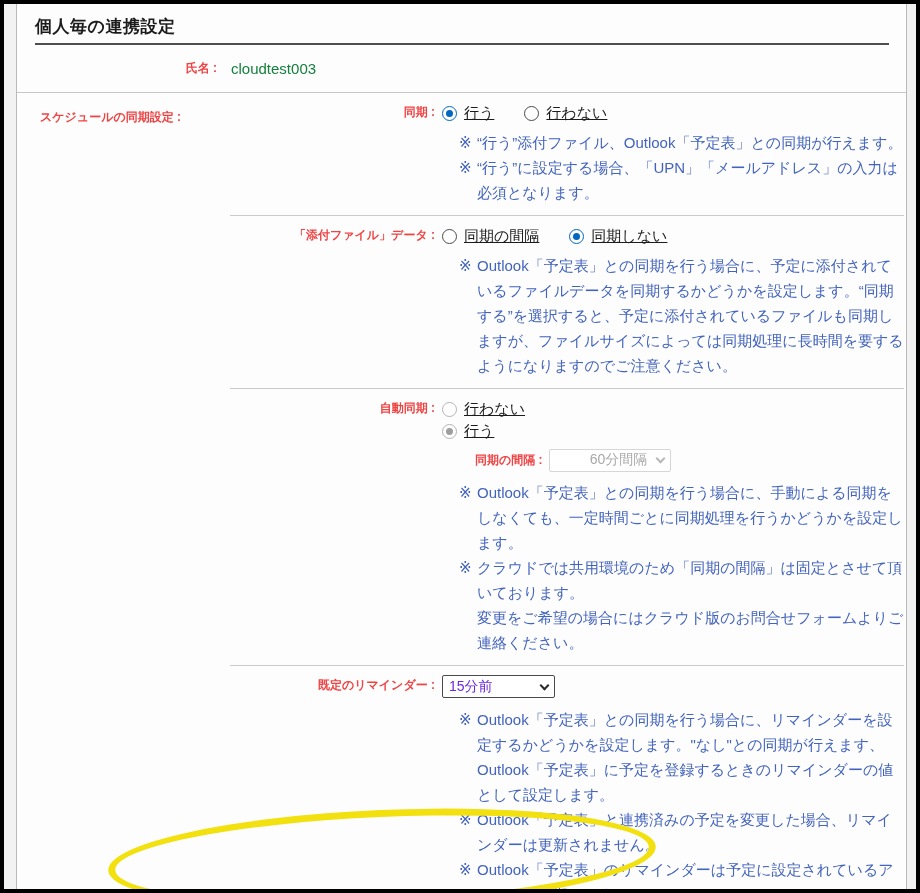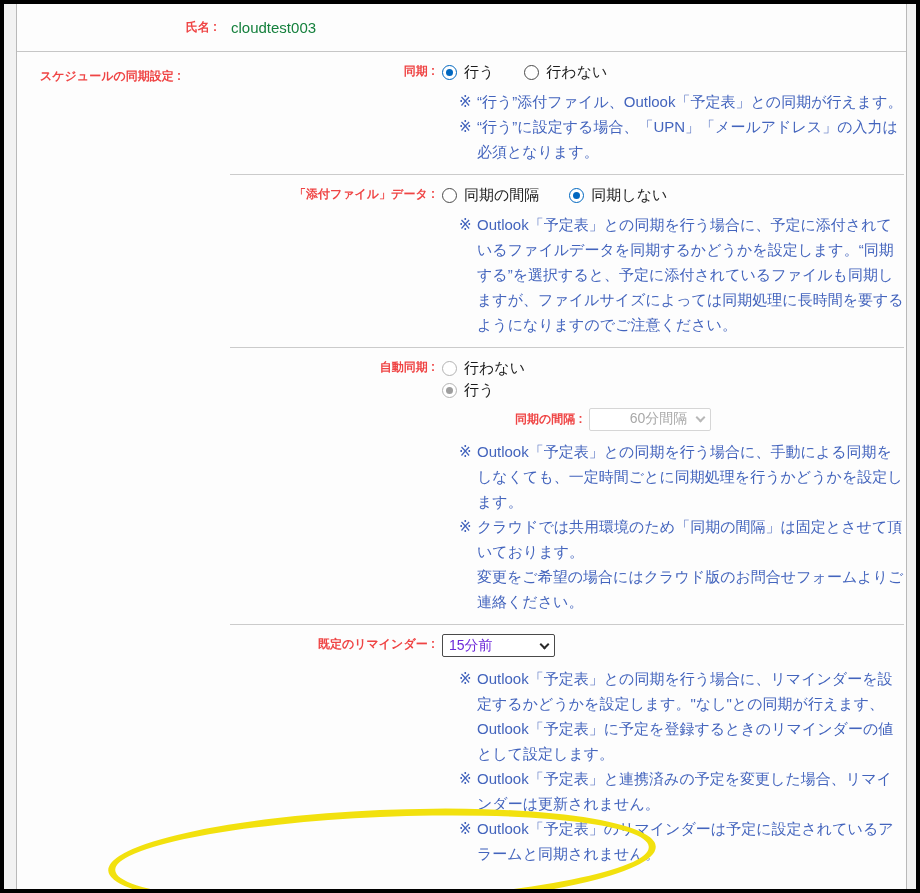--- a/index.html
+++ b/index.html
@@ -31,21 +31,21 @@
   .sched { position:relative; }
   .outer-label { position:absolute; left:23px; top:16px; }
   .sched-body { margin-left:213px; margin-right:2px; }
   .subrow { display:flex; padding:9px 0 10px 0; }
   .subrow + .sep { border-top:1px solid #cbcbcb; }
   .sep { border-top:1px solid #cbcbcb; }
   .sub-label { width:205px; text-align:right; flex-shrink:0; padding-top:2px; }
   .sub-content { margin-left:7px; width:462px; font-size:15px; color:#1c1c1c; }
 
   
-  .radio-line { display:flex; align-items:center; height:20px; margin:1px 0 2px 0; }
+  .radio-line { display:flex; align-items:center; height:20px; margin:1px 0 2px 0;text-decoration:underline; }
   .radio {
     display:inline-block; width:15px; height:15px; border-radius:50%;
     border:1px solid #4a4a4a; background:#fff; position:relative; flex-shrink:0;
   }
   .radio.checked { border-color:#0067c0; }
   .radio.checked::after { content:""; position:absolute; left:3px; top:3px; width:7px; height:7px; border-radius:50%; background:#0067c0; }
   .radio.disabled { border-color:#b3b3b3; }
   .radio.disabled.checked { border-color:#b3b3b3; }
   .radio.disabled.checked::after { background:#9e9e9e; }
   .radio-label { margin-left:7px; }
@@ -61,35 +61,38 @@
   .select {
     display:inline-flex; align-items:center; justify-content:space-between;
     height:23px; border:1px solid #4a4a4a; border-radius:2px; background:#fff;
     padding:0 6px; font-size:14px; color:#6d28d9;
   }
   .chev { width:7px; height:7px; border-right:2px solid #2a2a2a; border-bottom:2px solid #2a2a2a;
     transform:rotate(45deg); margin-top:-3px; flex-shrink:0; }
   .select.disabled { border-color:#d6d6d6; color:#a8a8a8;padding-left:40px; }
   .select.disabled .chev { border-color:#b8b8b8; }
   .interval-line { display:flex; align-items:center; margin:6px 0 0 33px; height:26px; }
-  .interval-line .flabel { margin-right:6px;margin-left:40px; }
+  .interval-line .flabel { margin-right:6px; }
 
   
   .annotation-ellipse {
     position:absolute; left:104px; top:806px; width:548px; height:97px;
     border:7px solid #f2e10e; border-radius:50%; transform:rotate(-2.5deg);
     pointer-events:none; z-index:5;
   }
 </style>
 </head>
 <body>
 
 <div class="frame">
   <div class="panel">
 
+    <div class="title-block">
+      <div class="page-title">個人毎の連携設定</div>
+    </div>
 
     <div class="name-row">
       <span class="flabel">氏名 :</span>
       <span class="name-value">cloudtest003</span>
     </div>
 
     <div class="sched">
       <span class="outer-label flabel">スケジュールの同期設定 :</span>
 
       <div class="sched-body">

